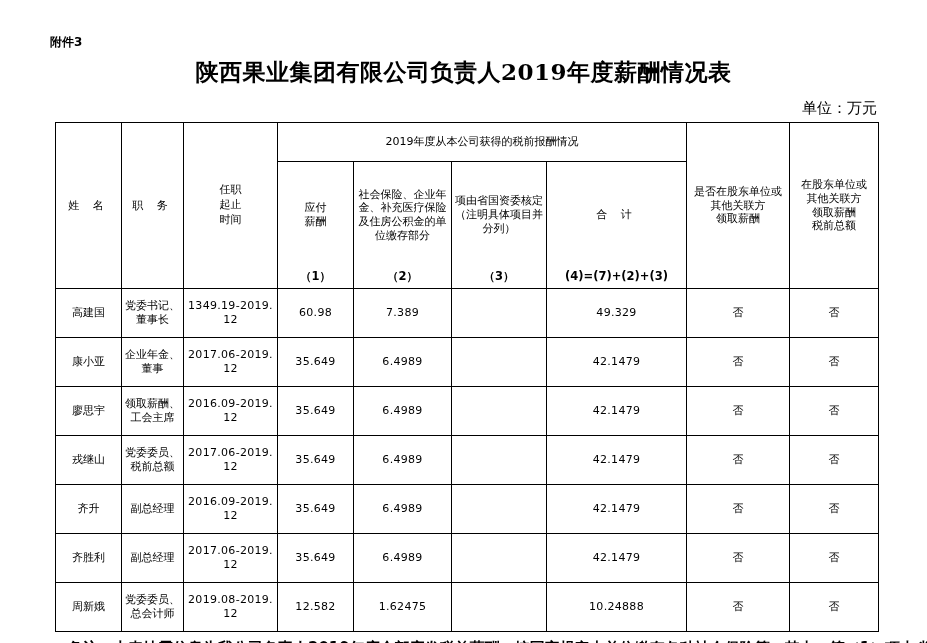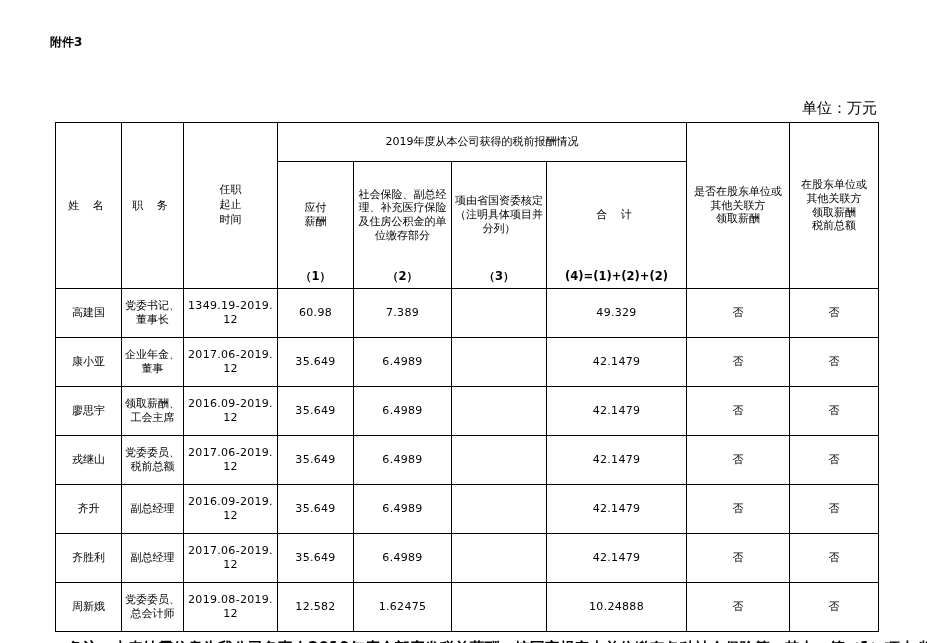--- a/index.html
+++ b/index.html
@@ -132,20 +132,21 @@
     margin-top: 48px;
   }
 </style>
 </head>
 <body>
 
 <div class="page">
 
   <div class="attachment-label">附件3</div>
 
+  <div class="doc-title">陕西果业集团有限公司负责人2019年度薪酬情况表</div>
 
   <div class="unit-label">单位：万元</div>
 
   <div class="table-wrap">
     <table class="salary">
       <colgroup>
         <col style="width:66px">
         <col style="width:62px">
         <col style="width:94px">
         <col style="width:76px">
@@ -172,34 +173,34 @@
         </tr>
         <tr>
           <th class="hdr hdr-tall">
             <div class="hdr-cell-inner">
               <div class="hdr-main">应付<br>薪酬</div>
               <div class="hdr-num">（1）</div>
             </div>
           </th>
           <th class="hdr hdr-tall">
             <div class="hdr-cell-inner">
-              <div class="hdr-main">社会保险、副总经理、补充医疗保险及住房公积金的单位缴存部分</div>
+              <div class="hdr-main">社会保险、企业年金、补充医疗保险及住房公积金的单位缴存部分</div>
               <div class="hdr-num">（2）</div>
             </div>
           </th>
           <th class="hdr hdr-tall">
             <div class="hdr-cell-inner">
               <div class="hdr-main">项由省国资委核定（注明具体项目并分列）</div>
               <div class="hdr-num">（3）</div>
             </div>
           </th>
           <th class="hdr hdr-tall">
             <div class="hdr-cell-inner">
               <div class="hdr-main hdr-wide-letter">合  计</div>
-              <div class="hdr-num">(4)=(1)+(2)+(2)</div>
+              <div class="hdr-num">(4)=(7)+(2)+(3)</div>
             </div>
           </th>
         </tr>
       </thead>
       <tbody>
         <tr>
           <td class="data-cell name-cell">高建国</td>
           <td class="data-cell">党委书记、董事长</td>
           <td class="data-cell num-cell">1349.19-2019.12</td>
           <td class="data-cell num-cell">60.98</td>

